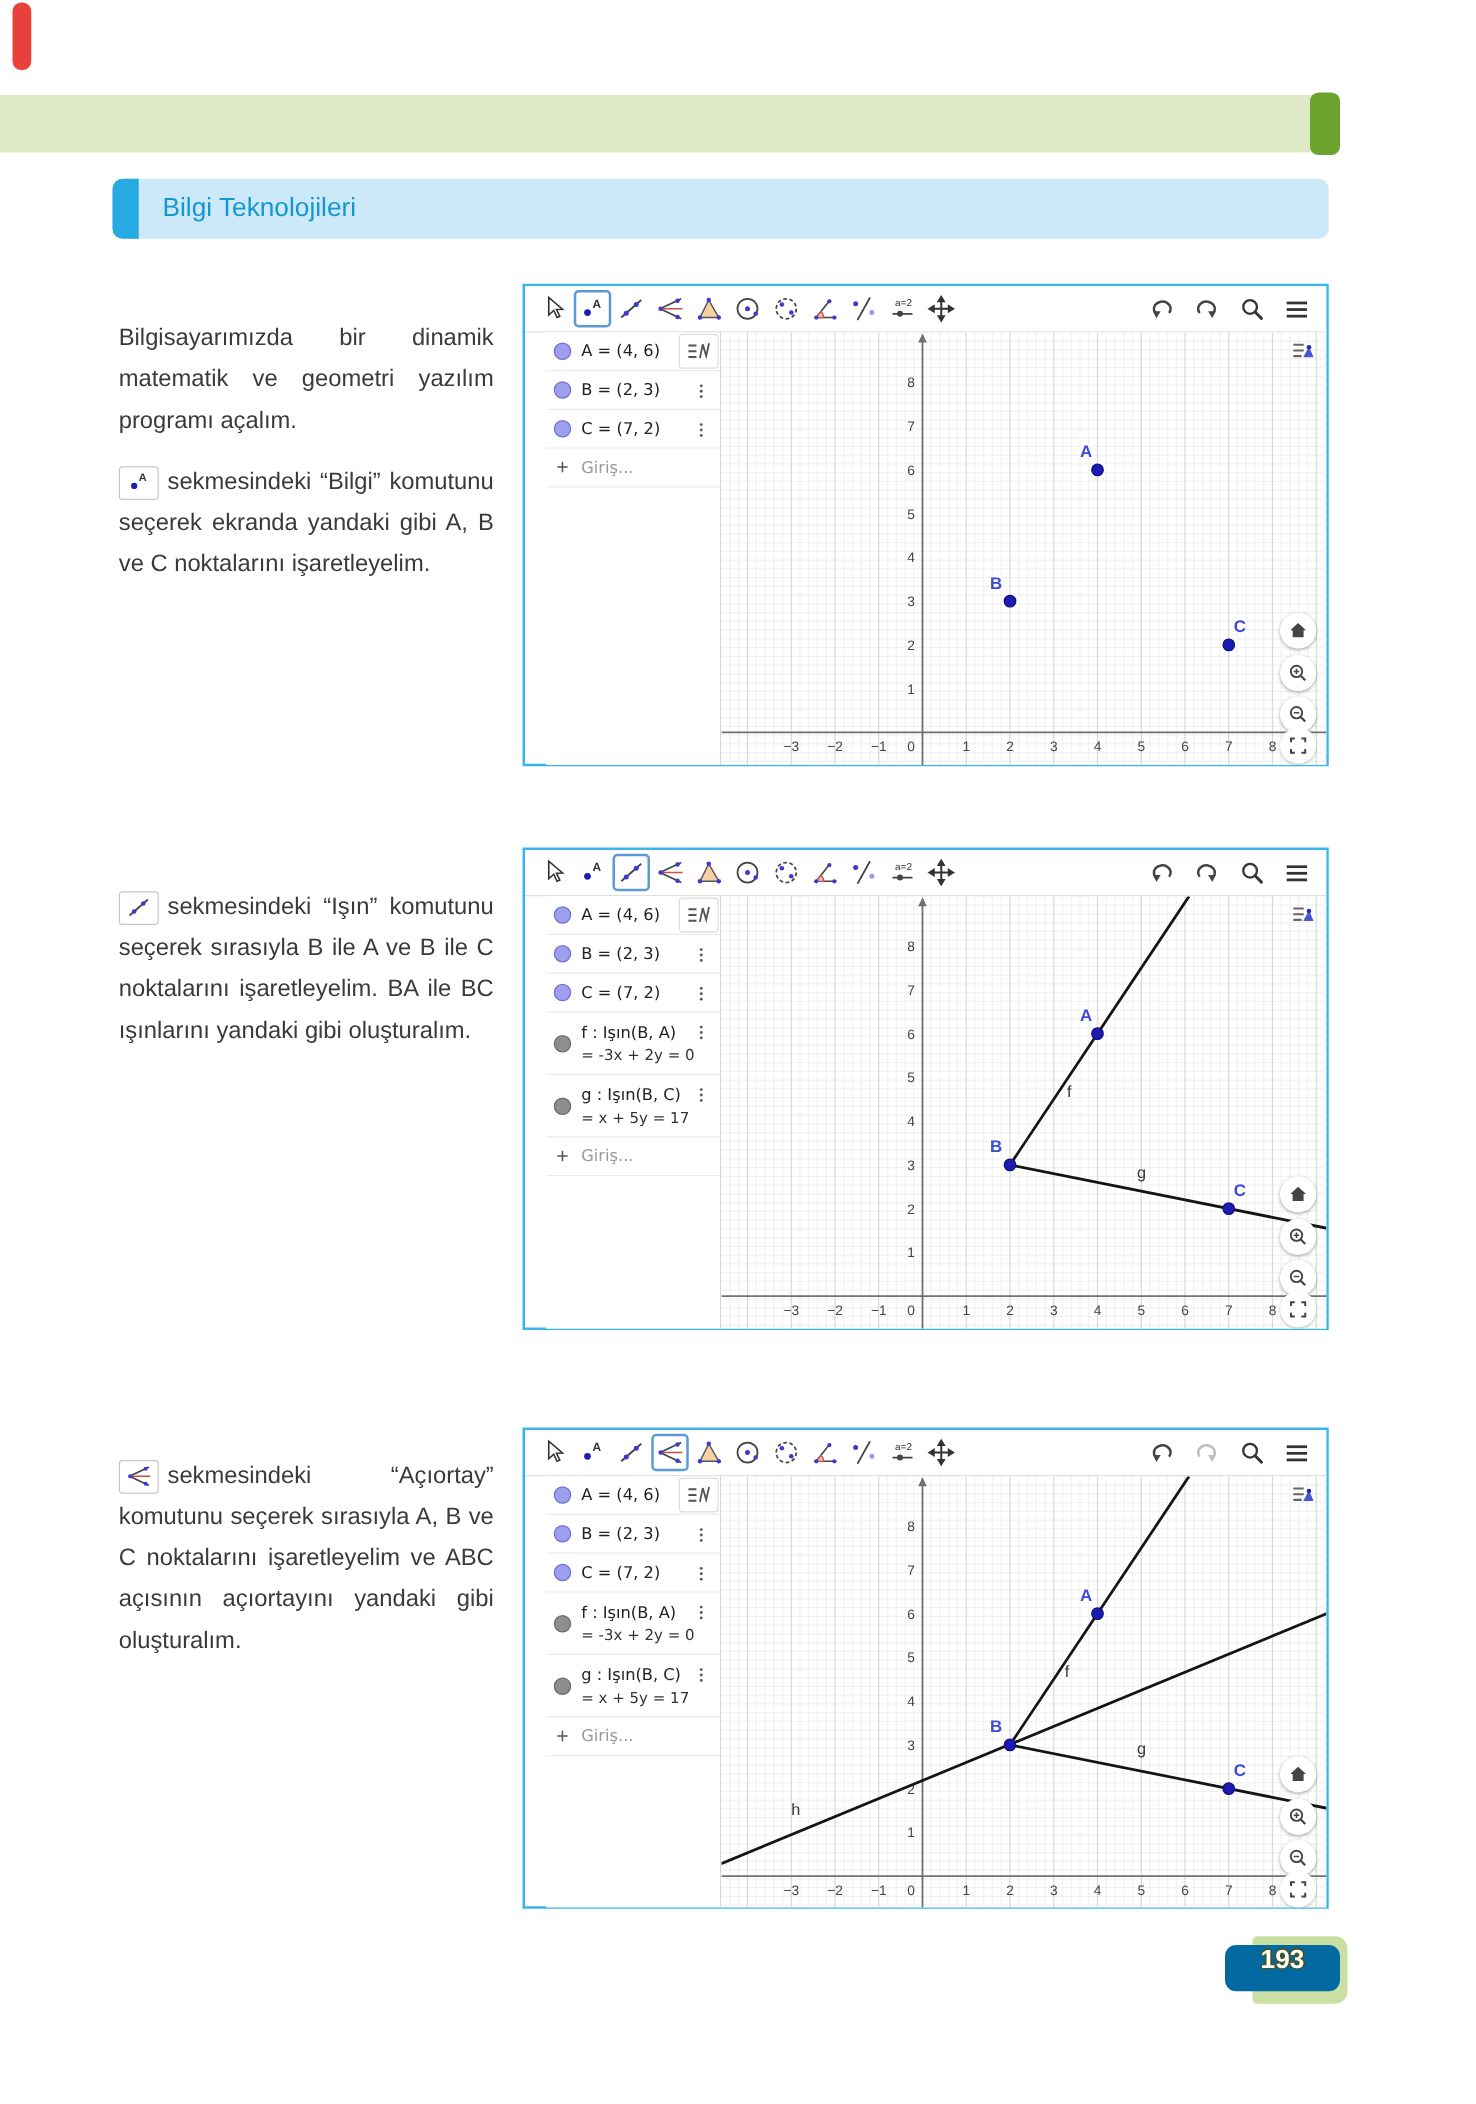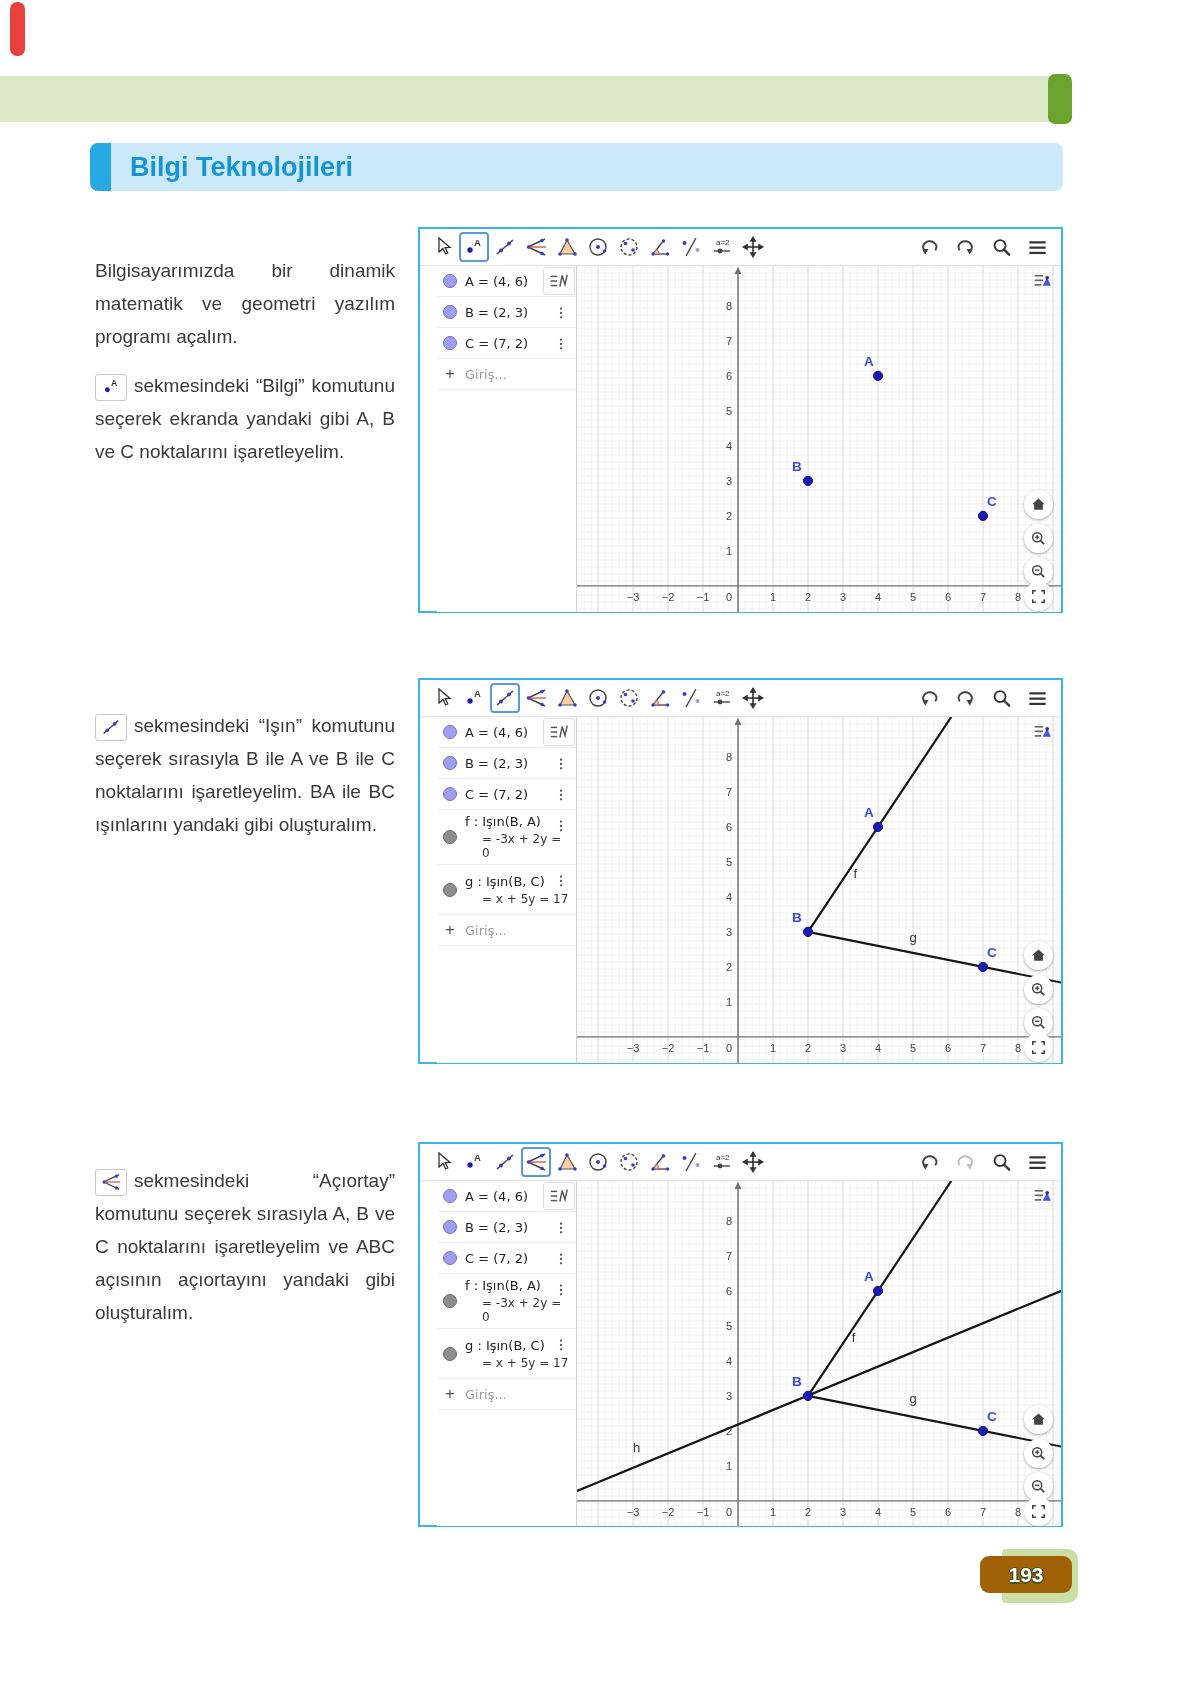--- a/index.html
+++ b/index.html
@@ -5,21 +5,21 @@
   html,body{margin:0;padding:0;background:#fff;}
   #page{position:relative;width:1181px;height:1683px;background:#fff;overflow:hidden;
         font-family:"Liberation Sans",sans-serif;color:#333;}
   
   .red-tab{position:absolute;left:10px;top:2px;width:15px;height:54px;background:#e8413c;border-radius:7px;}
   .band{position:absolute;left:0;top:76px;width:1052px;height:46px;background:#dde9c6;}
   .band-cap{position:absolute;left:1048px;top:74px;width:24px;height:50px;background:#6aa42f;border-radius:7px;}
   .title-bar{position:absolute;left:90px;top:143px;width:973px;height:48px;background:#cbe9f8;border-radius:8px;
              display:flex;align-items:center;}
   .title-cap{position:absolute;left:0;top:0;width:21px;height:48px;background:#27aae1;border-radius:8px 0 0 8px;}
-  .title-text{margin-left:40px;font-size:27px;font-weight:bold;color:#1695d2;}
+  .title-text{margin-left:40px;font-size:21px;font-weight:normal;color:#1695d2;}
   
   .section{position:absolute;left:95px;width:968px;}
   #sec0{top:227px;} #sec1{top:678px;} #sec2{top:1142px;}
   .text-col{position:absolute;left:0;width:300px;}
   #sec0 .text-col{top:11px;} #sec1 .text-col{top:15px;} #sec2 .text-col{top:6px;}
   .text-col p{margin:16px 0 4px 0;font-size:19px;line-height:33px;text-align:justify;color:#3a3a3a;}
   .inline-icon{display:inline-flex;width:30px;height:25px;border:1px solid #c8c8c8;border-radius:3px;
                align-items:center;justify-content:center;vertical-align:-6px;margin-right:7px;background:#fff;}
   
   .ggb{position:absolute;left:323px;top:0;width:645px;height:386px;border:2px solid #3ab5ec;
@@ -37,34 +37,34 @@
   #sec2 .gbody{height:345px;}
   .alg{width:140px;border-right:1px solid #d5d5d5;box-sizing:border-box;background:#fff;flex:none;}
   .arow{display:flex;align-items:center;gap:8px;padding:0 6px;border-bottom:1px solid #ececec;
         min-height:31px;position:relative;box-sizing:border-box;}
   .arow.two{min-height:50px;}
   .marker{width:14px;height:14px;border-radius:50%;flex:none;box-sizing:border-box;}
   .marker.pt{background:#9f9ff0;border:1.5px solid #7070cf;}
   .marker.obj{background:#8e8e8e;border:1.5px solid #6b6b6b;}
   .plus{width:14px;text-align:center;color:#555;font-size:17px;flex:none;line-height:14px;}
   .alines{flex:1;font-family:"DejaVu Sans",sans-serif;font-size:13px;color:#222;padding:4px 0;}
-  .l2{font-size:12px;color:#333;margin-top:3px;margin-left:17px;}
+  .l2{font-size:12px;color:#333;margin-top:3px;}
   .inputtxt{color:#9a9a9a;font-size:13px;font-family:"DejaVu Sans",sans-serif;}
   .kebab{position:absolute;right:7px;top:8px;}
   .kbdbox{position:absolute;right:1px;top:1px;border:1px solid #ddd;border-radius:3px;background:#fff;padding:2px 3px;display:flex;}
   .gwrap{position:relative;flex:1;overflow:hidden;background:#fff;}
   .graph{position:absolute;left:0;top:0;}
   .stylebtn{position:absolute;top:6px;right:7px;display:flex;}
   .navbtn{position:absolute;right:8px;width:29px;height:29px;border-radius:50%;background:#fff;border:none;
           box-shadow:0 1px 3px rgba(0,0,0,.35);display:flex;align-items:center;justify-content:center;padding:0;}
   .nav-home{top:224px;} .nav-zin{top:258px;} .nav-zout{top:291px;} .nav-fs{top:316px;box-shadow:0 1px 2px rgba(0,0,0,.25);}
   
   .badge-ribbon{position:absolute;left:1002px;top:1549px;width:76px;height:54px;background:#cadfa4;border-radius:4px 10px 10px 4px;}
-  .badge{position:absolute;left:980px;top:1556px;width:92px;height:37px;background:#a16207;border-radius:9px;
-         display:flex;align-items:center;justify-content:center;font-size:21px;font-weight:bold;color:#fff;
+  .badge{position:absolute;left:980px;top:1556px;width:92px;height:37px;background:#0369a1;border-radius:9px;
+         display:flex;justify-content:center;font-size:21px;font-weight:bold;color:#fff;
          text-shadow:-1.5px 0 #44551e,1.5px 0 #44551e,0 -1.5px #44551e,0 1.5px #44551e;}
 </style>
 </head>
 <body>
 
 <div id="page">
   <div class="red-tab"></div>
   <div class="band"></div>
   <div class="band-cap"></div>
   <div class="title-bar">

